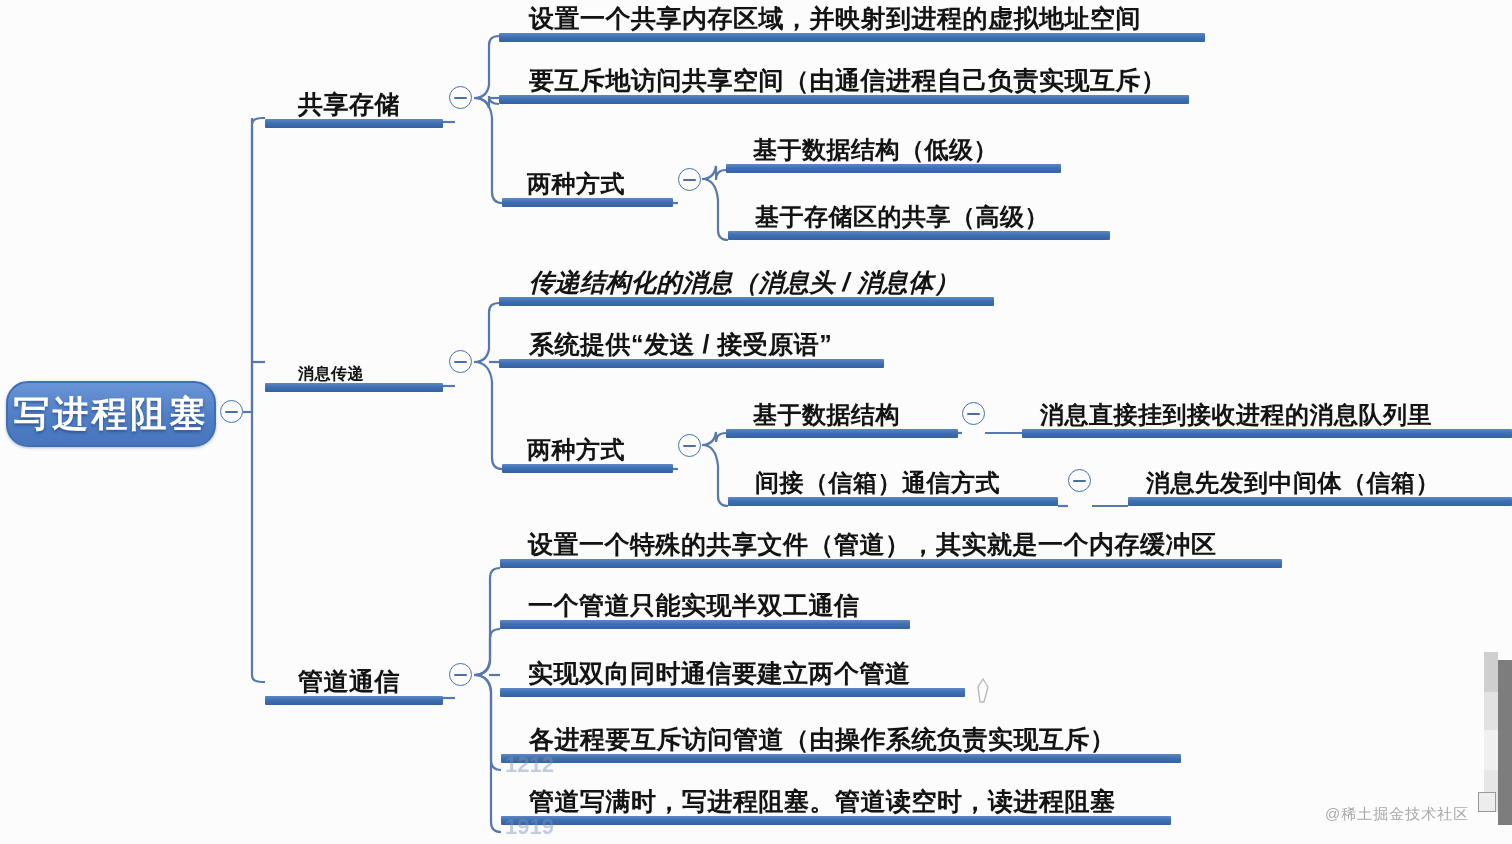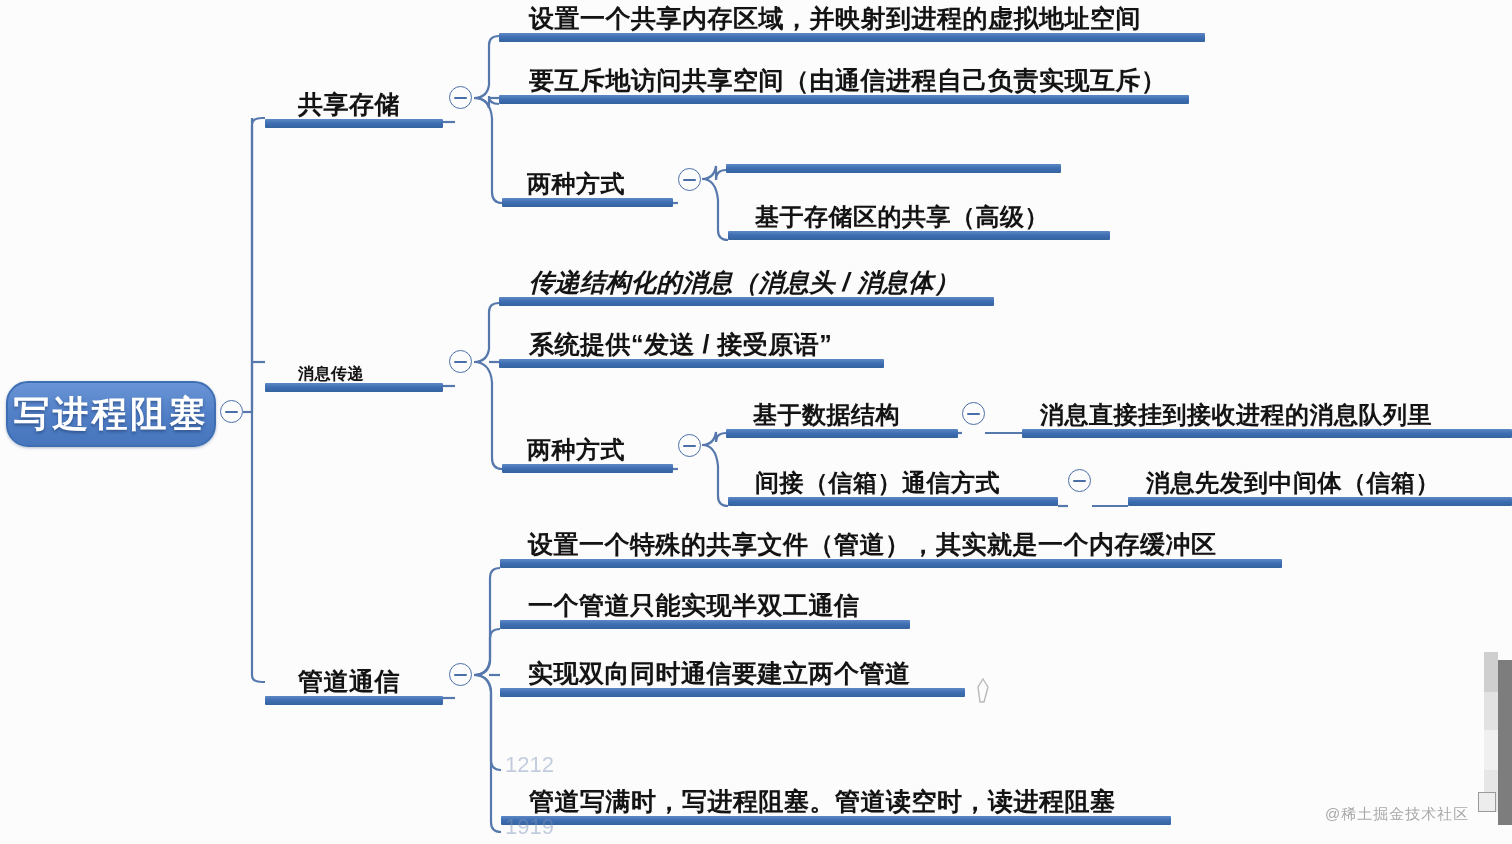--- a/index.html
+++ b/index.html
@@ -52,21 +52,21 @@
     background:#fcfcfc;border:1.6px solid #4a6fa8;
     box-sizing:border-box;
   }
   .toggle::after{
     content:"";position:absolute;left:4px;top:9.5px;
     width:13px;height:2px;background:#4a6fa8;border-radius:1px;
   }
 
   
   .ghost{
-    position:absolute;color:#7e93b8;opacity:.45;font-weight:400;
+    position:absolute;color:#7e93b8;opacity:.45;font-weight:700;
     font-size:22px;white-space:nowrap;pointer-events:none;
   }
 
   
   .pencil{position:absolute;width:16px;height:26px;}
 
   
   .edge-panel{position:absolute;right:0;}
   .watermark{
     position:absolute;color:#9a9a9a;font-size:15px;white-space:nowrap;
@@ -157,20 +157,21 @@
     <div class="bar" style="width:690px;"></div>
   </div>
 
   <div class="node" style="left:502px;top:161px;width:171px;height:46px;">
     <div class="label" style="font-size:24px;left:25px;">两种方式</div>
     <div class="bar" style="width:171px;"></div>
   </div>
   <div class="toggle" style="left:678px;top:168px;"></div>
 
   <div class="node" style="left:726px;top:131px;width:335px;height:42px;">
+    <div class="label" style="font-size:24px;left:27px;">基于数据结构（低级）</div>
     <div class="bar" style="width:335px;"></div>
   </div>
 
   <div class="node" style="left:728px;top:196px;width:382px;height:44px;">
     <div class="label" style="font-size:24px;left:27px;">基于存储区的共享（高级）</div>
     <div class="bar" style="width:382px;"></div>
   </div>
 
   <div class="node" style="left:265px;top:342px;width:178px;height:50px;">
     <div class="label" style="font-size:16px;left:33px;">消息传递</div>
@@ -230,20 +231,24 @@
   <div class="node" style="left:500px;top:587px;width:410px;height:42px;">
     <div class="label" style="font-size:25px;left:28px;">一个管道只能实现半双工通信</div>
     <div class="bar" style="width:410px;"></div>
   </div>
 
   <div class="node" style="left:500px;top:655px;width:465px;height:42px;">
     <div class="label" style="font-size:25px;left:28px;">实现双向同时通信要建立两个管道</div>
     <div class="bar" style="width:465px;"></div>
   </div>
 
+  <div class="node" style="left:501px;top:721px;width:680px;height:42px;">
+    <div class="label" style="font-size:25px;left:28px;">各进程要互斥访问管道（由操作系统负责实现互斥）</div>
+    <div class="bar" style="width:680px;"></div>
+  </div>
 
   <div class="node" style="left:501px;top:783px;width:670px;height:42px;">
     <div class="label" style="font-size:25px;left:28px;">管道写满时，写进程阻塞。管道读空时，读进程阻塞</div>
     <div class="bar" style="width:670px;"></div>
   </div>
 
   <div class="ghost" style="left:505px;top:752px;">1212</div>
   <div class="ghost" style="left:505px;top:814px;">1919</div>
 
   <svg class="pencil" style="left:975px;top:678px;" viewBox="0 0 16 26">

